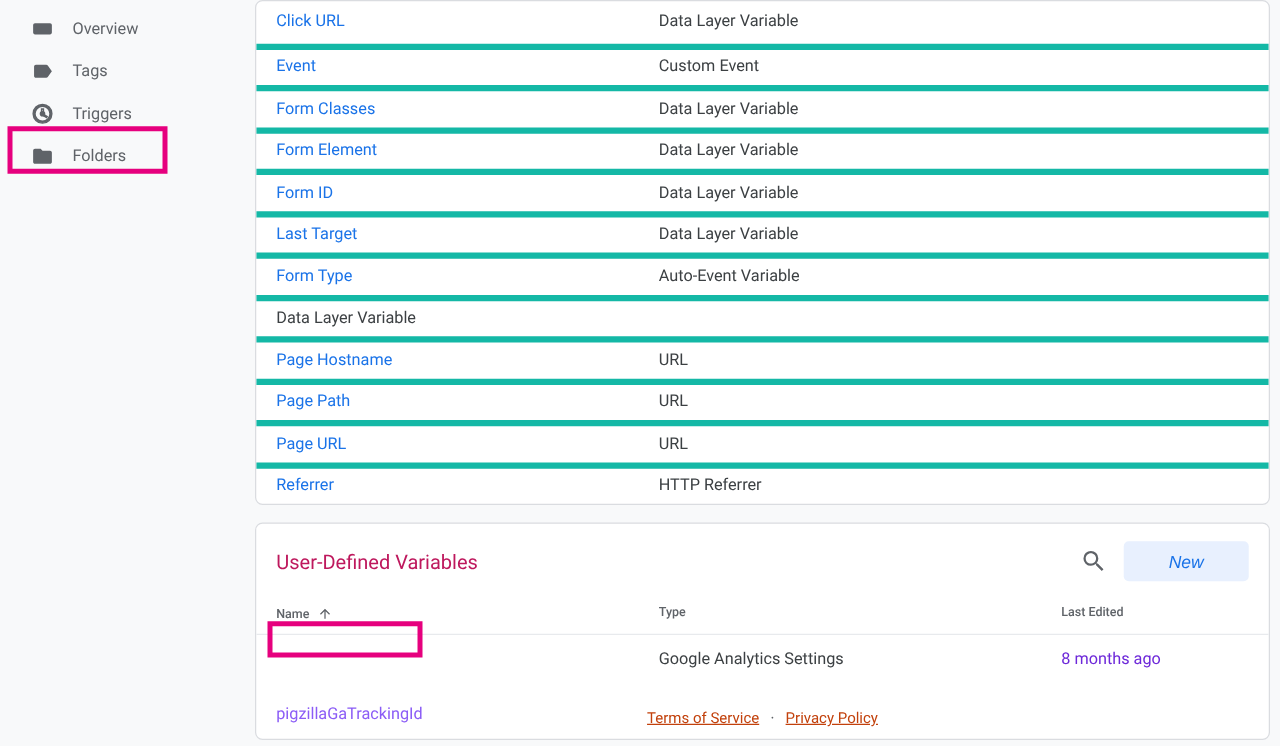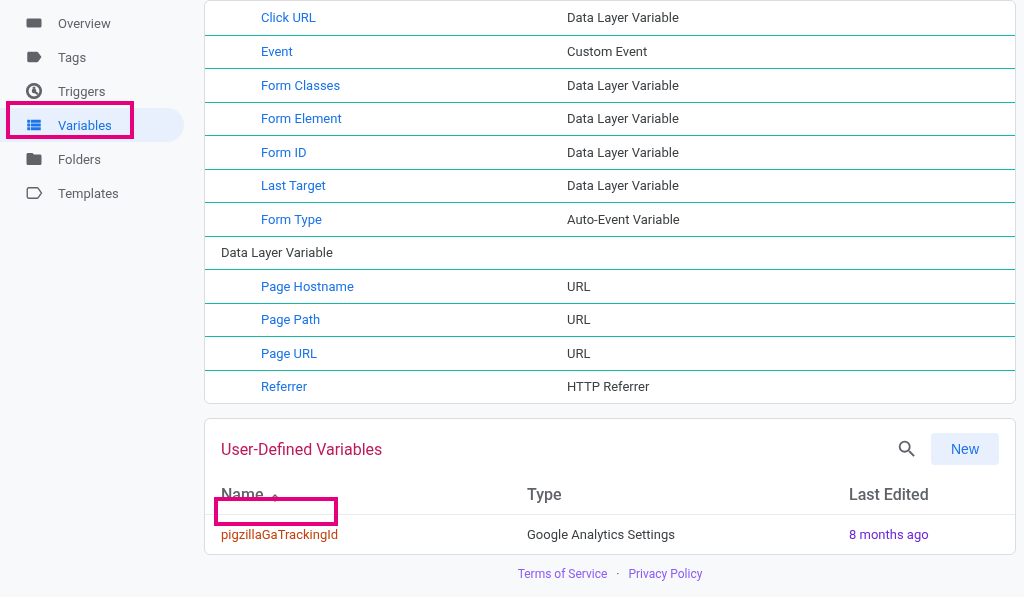--- a/index.html
+++ b/index.html
@@ -81,29 +81,28 @@
       border-radius: 6px;
       overflow: hidden;
     }
 
     
     .builtin-panel { margin-bottom: 14px; }
     .row {
       display: flex;
       align-items: center;
       height: 33.5px;
-      border-top: 1px solid #14b8a6;
+      border-top: 5px solid #14b8a6;
       padding-left: 16px;
     }
     .row:first-child { border-top: none; }
     .col-name {
       flex: 0 0 306px;
       color: #1a73e8;
       font-size: 13px;
-      margin-left: 40px;
     }
     .col-type {
       flex: 1;
       color: #3c4043;
       font-size: 13px;
     }
 
     
     .udv-panel { background: #fff; }
     .udv-header {
@@ -123,41 +122,42 @@
       margin-right: 12px;
       cursor: pointer;
     }
     .new-btn {
       background: #e8f0fe;
       color: #1a73e8;
       font-weight: 500;
       font-size: 14px;
       border: none;
       border-radius: 4px;
-      padding: 8px 20px;
+      padding: 8px 36px;
       cursor: pointer;
+      font-style: italic;
     }
     .udv-columns {
       display: flex;
       padding: 10px 16px;
-      font-size: 16px;
+      font-size: 10px;
       color: #5f6368;
       font-weight: 500;
     }
     .udv-col-name { flex: 0 0 306px; display: flex; align-items: center; gap: 6px; }
     .udv-col-type { flex: 0 0 322px; }
     .udv-col-edited { flex: 1; }
     .sort-icon { width: 12px; height: 12px; }
     .udv-row {
       display: flex;
       padding: 12px 16px;
       border-top: 1px solid #e8eaed;
       font-size: 13px;
     }
-    .udv-row .n { flex: 0 0 306px; color: #c2410c; }
+    .udv-row .n { flex: 0 0 306px; color: #8b5cf6; margin-top: 44px; }
     .udv-row .t { flex: 0 0 322px; color: #3c4043; }
     .udv-row .e { flex: 1; color: #6d28d9; }
 
     .highlight-udv {
       left: 214px;
       top: 497px;
       width: 124px;
       height: 29px;
     }
 
@@ -165,21 +165,22 @@
     .footer {
       position: absolute;
       bottom: 16px;
       left: 204px;
       right: 8px;
       text-align: center;
       font-size: 12px;
       color: #5f6368;
     }
     .footer a {
-      color: #8b5cf6;
+      color: #c2410c;
+      text-decoration: underline;
       cursor: pointer;
     }
     .footer .dot { margin: 0 6px; }
   </style>
 </head>
 <body>
 
 <nav class="sidebar">
   <div class="sidebar-item">
     <span class="icon">
@@ -200,43 +201,27 @@
   <div class="sidebar-item">
     <span class="icon">
       <svg width="18" height="18" viewBox="0 0 24 24">
           <path d="M12 2A10 10 0 1 0 22 12 10 10 0 0 0 12 2zm0 18a8 8 0 1 1 8-8 8 8 0 0 1-8 8zm1-13h-2v6l5.25 3.15.75-1.23-4-2.37z" fill="none" stroke="#5f6368" stroke-width="1.5"></path>
           <circle cx="12" cy="12" r="9" fill="none" stroke="#5f6368" stroke-width="1.8"></circle>
           <circle cx="12" cy="12" r="3" fill="#5f6368"></circle>
         </svg>
     </span>
     <span class="label">Triggers</span>
   </div>
-  <div class="sidebar-item active">
-    <span class="icon">
-      <svg width="18" height="18" viewBox="0 0 24 24">
-          <path d="M3 9h4V5H3v4zm0 10h4v-4H3v4zm0-5h4v-4H3v4zm5 5h13v-4H8v4zm0-5h13v-4H8v4zm0-9v4h13V5H8z"></path>
-        </svg>
-    </span>
-    <span class="label">Variables</span>
-  </div>
   <div class="sidebar-item">
     <span class="icon">
       <svg width="18" height="18" viewBox="0 0 24 24">
           <path d="M10 4H4c-1.1 0-2 .9-2 2v12c0 1.1.9 2 2 2h16c1.1 0 2-.9 2-2V8c0-1.1-.9-2-2-2h-8l-2-2z"></path>
         </svg>
     </span>
     <span class="label">Folders</span>
-  </div>
-  <div class="sidebar-item">
-    <span class="icon">
-      <svg width="18" height="18" viewBox="0 0 24 24">
-          <path d="M17.63 5.84C17.27 5.33 16.67 5 16 5L5 5.01C3.9 5.01 3 5.9 3 7v10c0 1.1.9 1.99 2 1.99L16 19c.67 0 1.27-.33 1.63-.84L22 12l-4.37-6.16z" fill="none" stroke="#5f6368" stroke-width="1.8"></path>
-        </svg>
-    </span>
-    <span class="label">Templates</span>
   </div>
 </nav>
 
 <div class="highlight-box highlight-sidebar"></div>
 
 <div class="main">
 
   <div class="panel builtin-panel" id="builtin-rows">
       <div class="row">
         <div class="col-name">Click URL</div>

